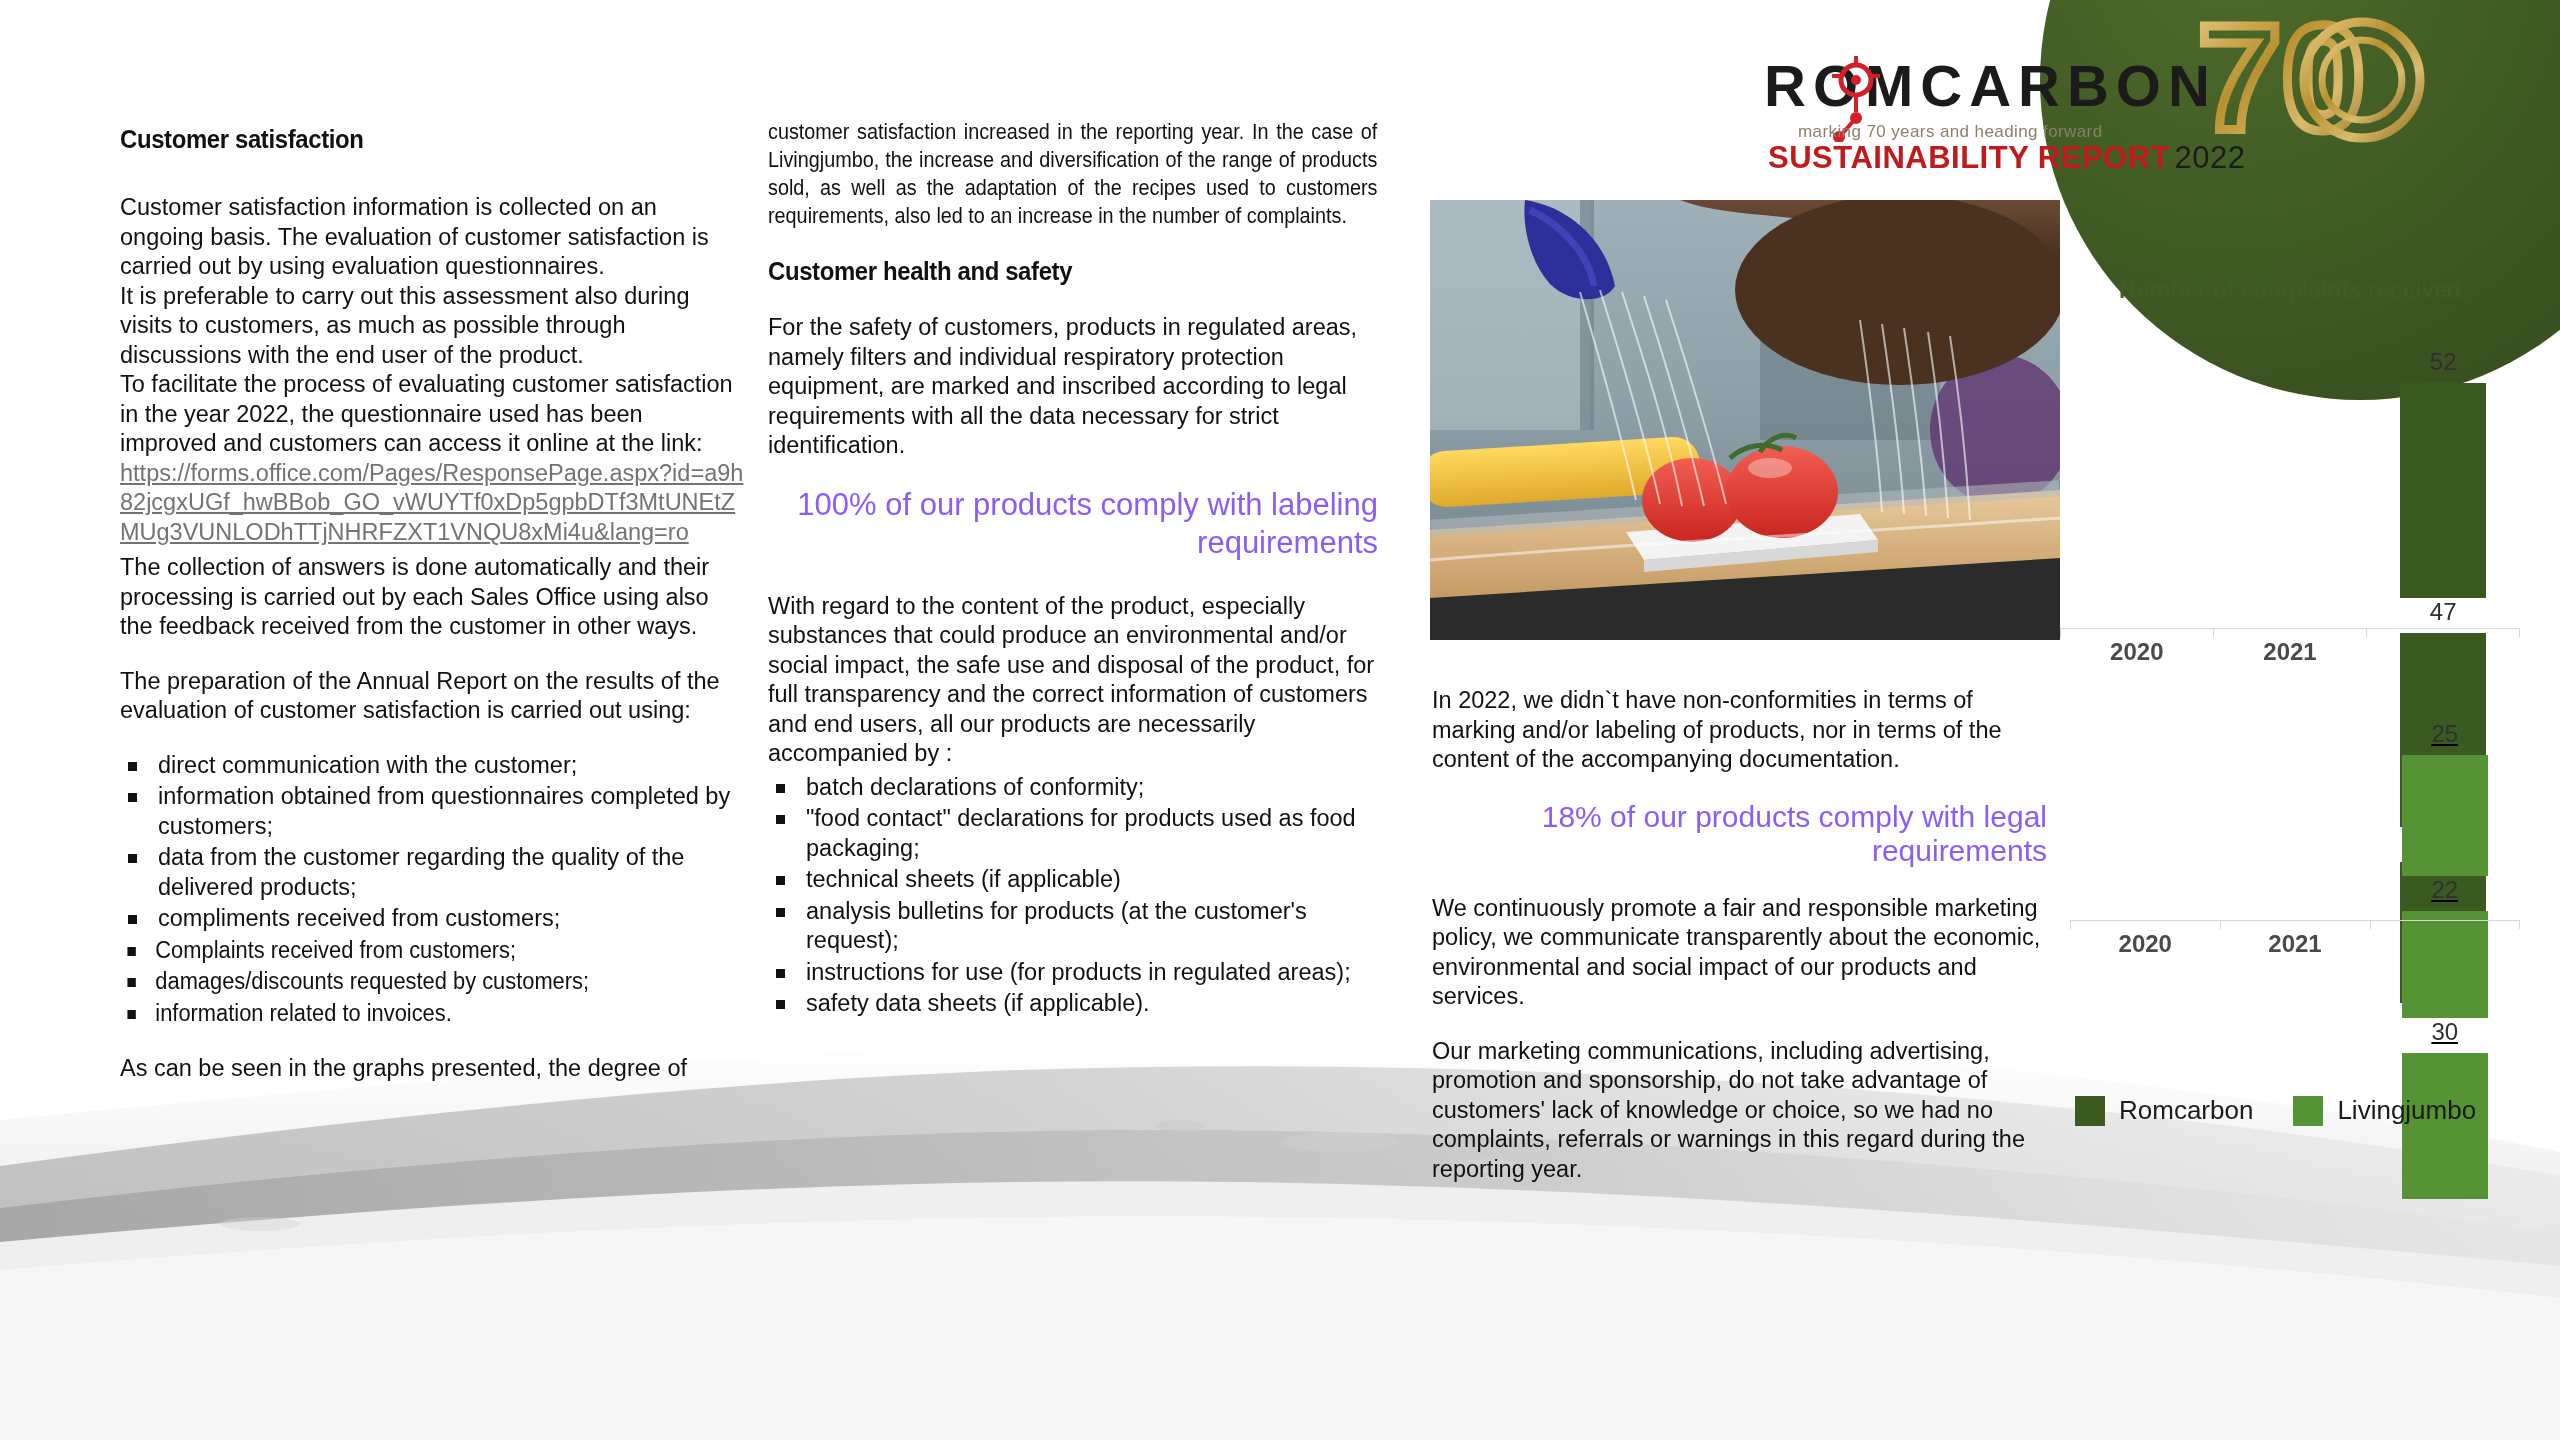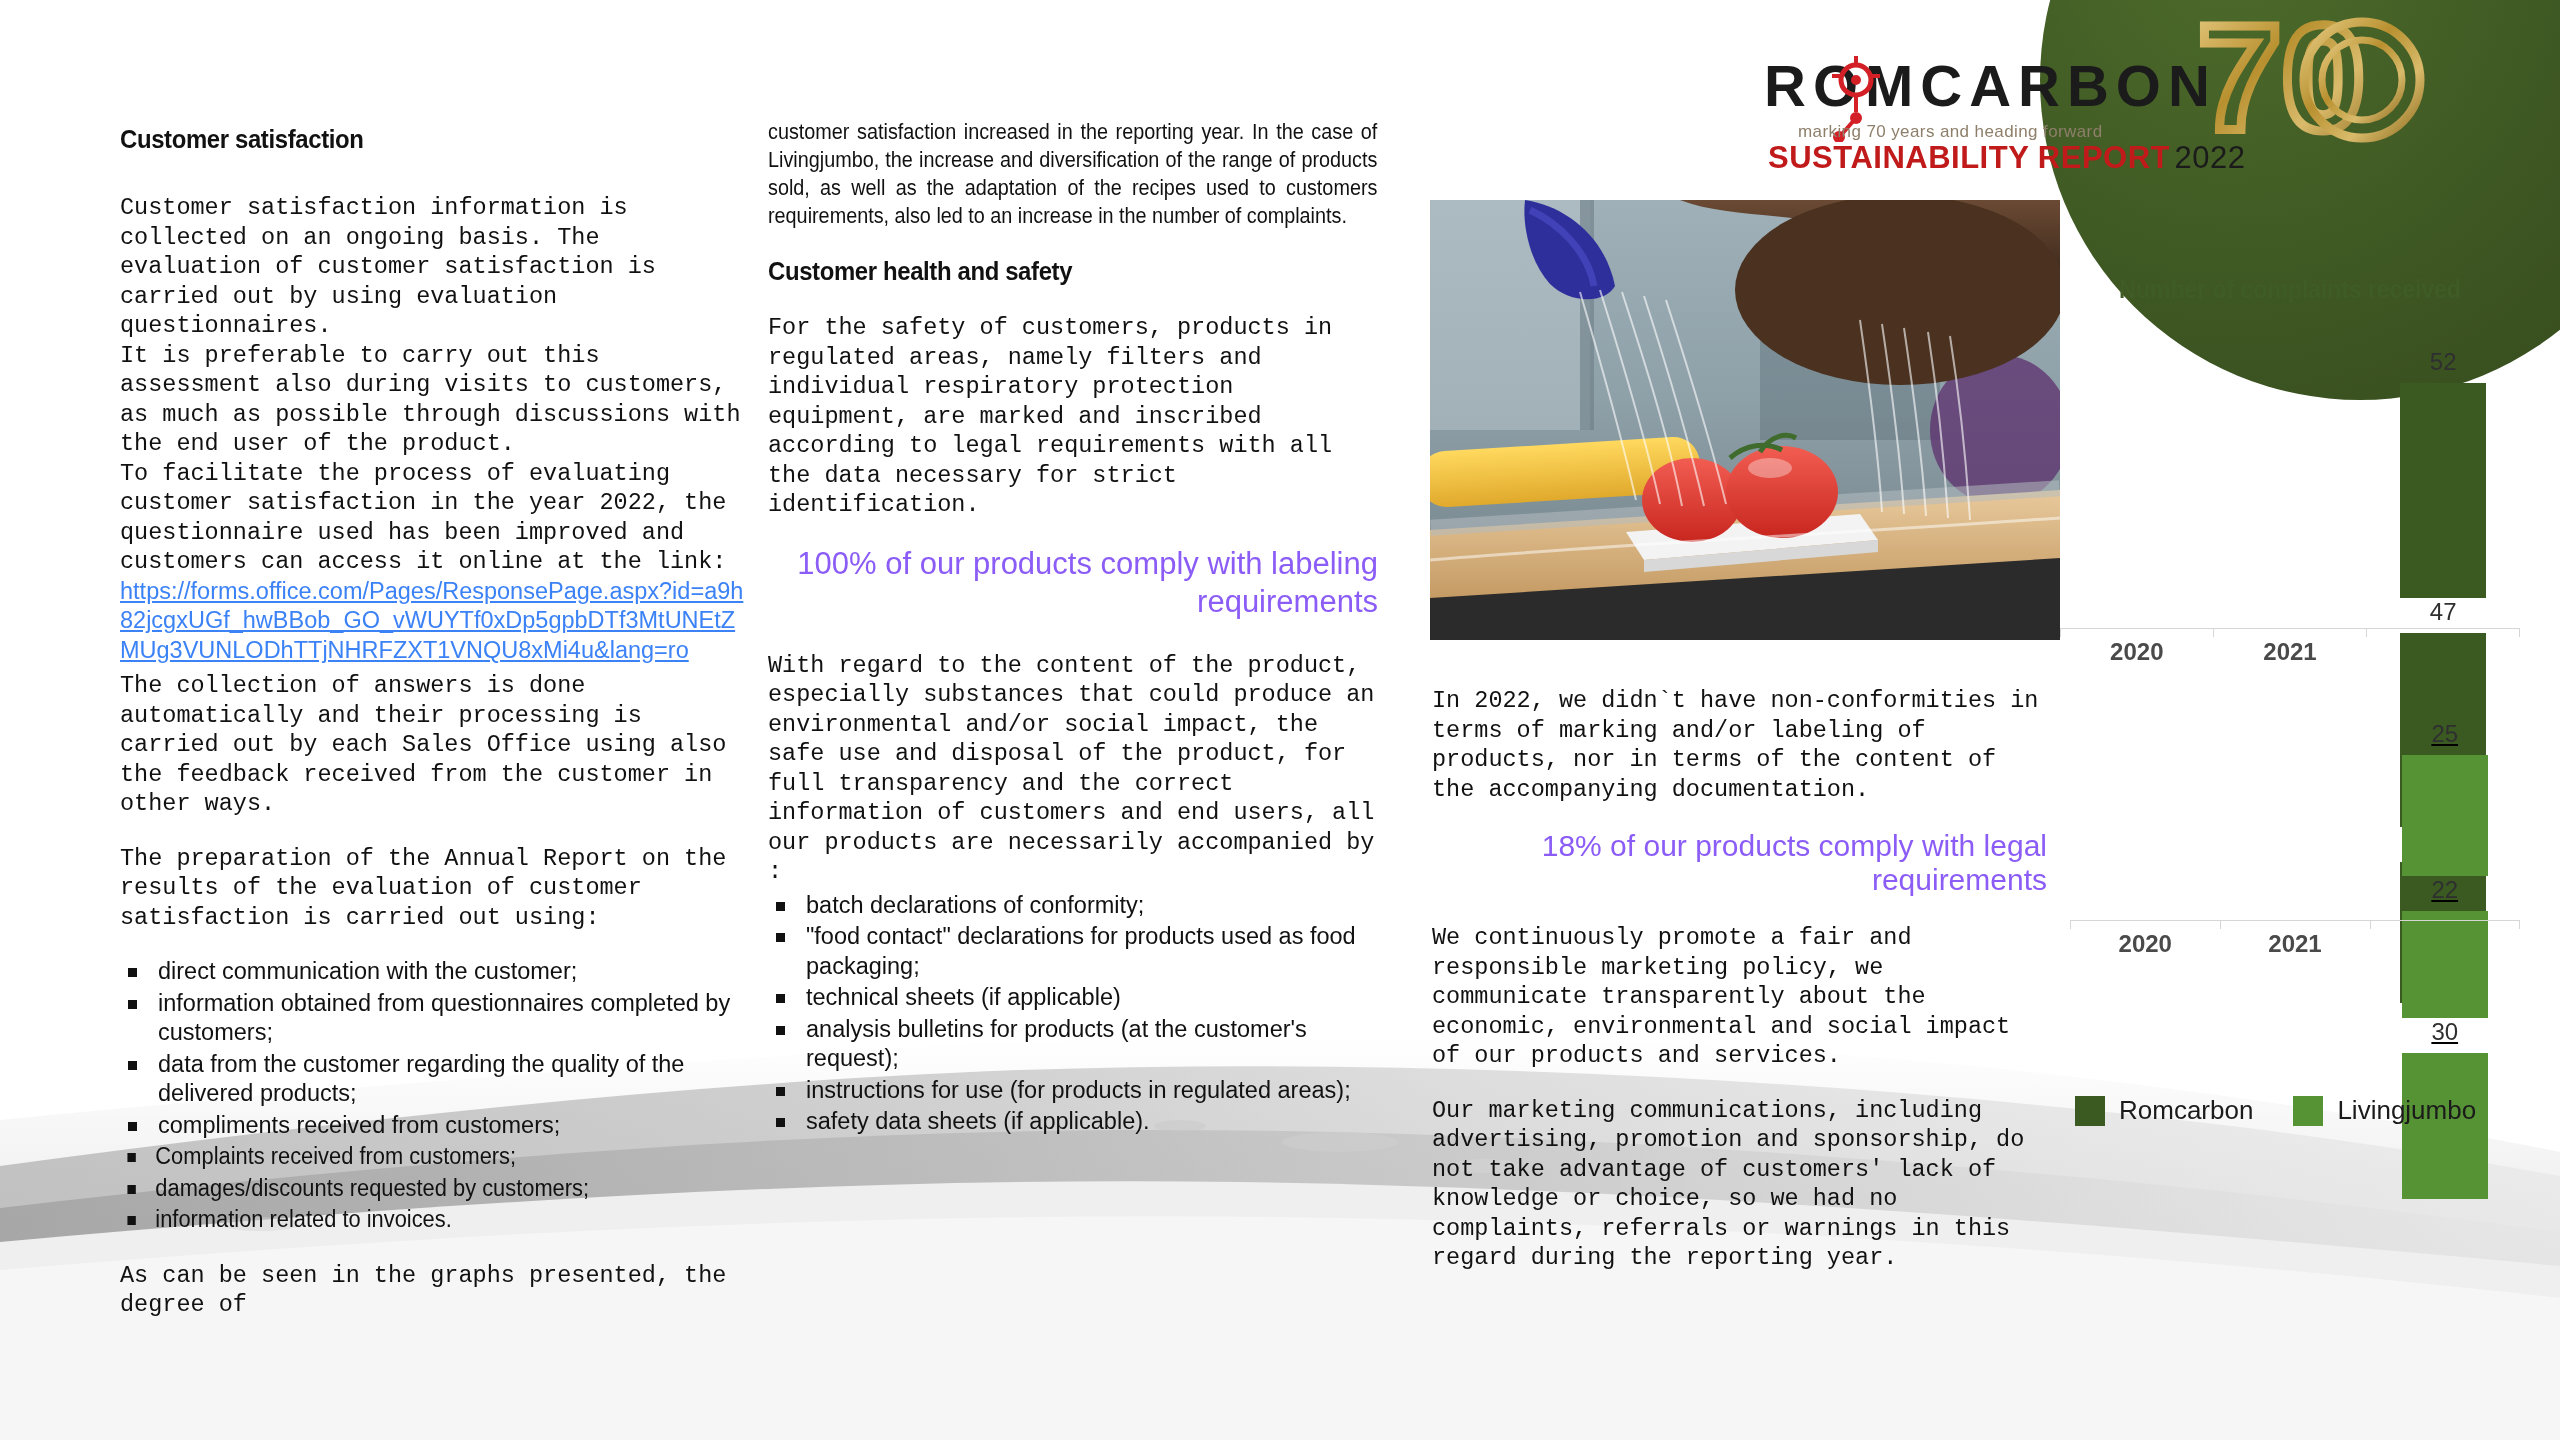--- a/index.html
+++ b/index.html
@@ -58,30 +58,30 @@
   .col2{left:768px;top:118px;width:610px;}
   .col3{left:1432px;top:686px;width:615px;}
 
   h2.sec{
     font-size:26px;font-weight:700;margin:0 0 38px 0;letter-spacing:-.4px;
     font-family:"Liberation Sans", sans-serif;
     transform:scaleX(.92);transform-origin:left center;
   }
   h2.sec2{margin:0 0 26px 0;}
   p.body{
-    font-size:23.5px;line-height:29.5px;margin:0 0 25px 0;color:#111;font-family:Liberation Mono, monospace;
+    font-size:23.5px;line-height:29.5px;margin:0 0 25px 0;color:#111;
   }
   p.body.tight{margin-bottom:0;}
   p.cond{
     font-size:22px;line-height:28px;margin:0 0 26px 0;color:#111;
     transform:scaleX(.9);transform-origin:left top;width:111%;
   }
   p.justify{text-align:justify;}
   a.link{
-    color:#3b82f6;text-decoration:underline;font-size:23.5px;line-height:29.5px;
+    color:#737373;text-decoration:underline;font-size:23.5px;line-height:29.5px;
     word-break:break-all;display:block;
   }
   ul.bul{list-style:none;margin:0 0 6px 0;padding:0;}
   ul.bul li{
     position:relative;padding-left:38px;font-size:23.5px;line-height:29.5px;
     margin-bottom:2px;color:#111;
   }
   ul.bul li:before{
     content:"";position:absolute;left:8px;top:11px;width:9px;height:9px;background:#111;
   }

